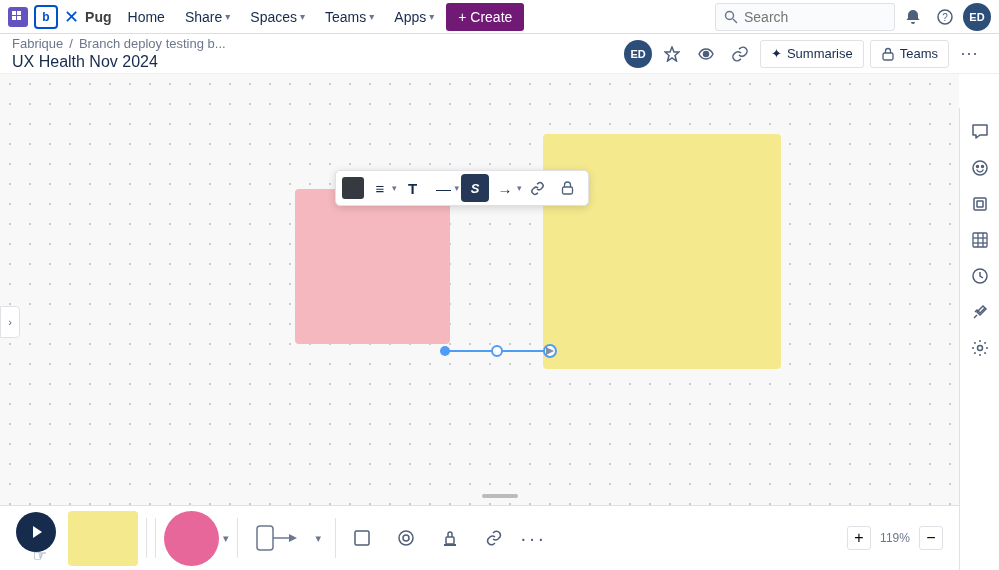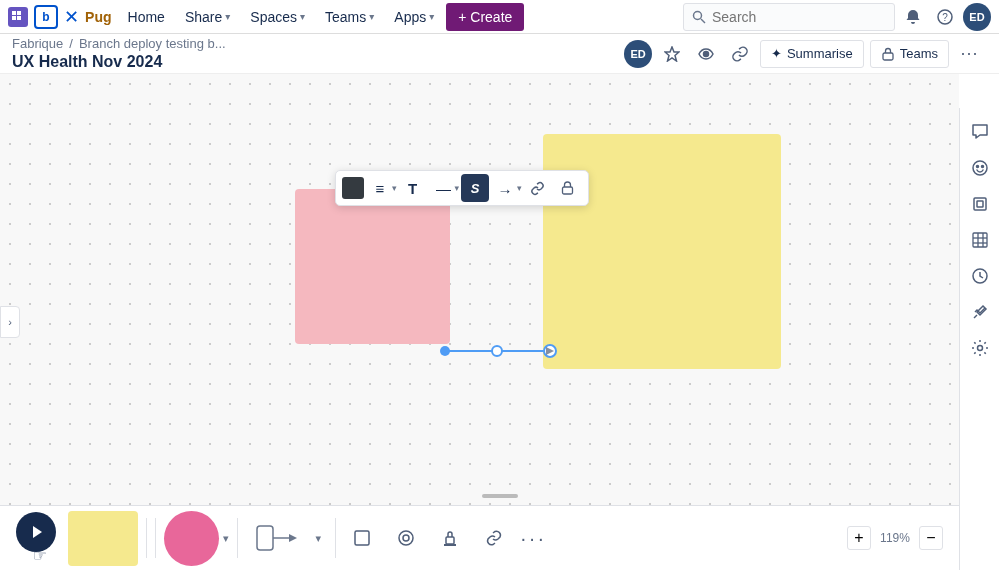--- a/index.html
+++ b/index.html
@@ -9,47 +9,47 @@
     .topnav {
       display: flex; align-items: center; height: 34px;
       background: #fff; border-bottom: 1px solid #ddd;
       padding: 0 8px; gap: 4px;
     }
     .nav-logo-group { display: flex; align-items: center; gap: 6px; margin-right: 4px; }
     .nav-logo-apps { width: 20px; height: 20px; background: #6554c0; border-radius: 3px; display: flex; align-items: center; justify-content: center; }
     .nav-logo-apps svg { fill: white; width: 12px; height: 12px; }
     .brand-b { width: 24px; height: 24px; border-radius: 4px; border: 2px solid #0052cc; display: flex; align-items: center; justify-content: center; color: #0052cc; font-weight: bold; font-size: 12px; }
     .brand-x { color: #0052cc; font-size: 18px; font-weight: 300; }
-    .brand-pug { font-weight: 600; font-size: 14px; color: #a16207; }
+    .brand-pug { font-weight: 600; font-size: 14px; color: #404040; }
     .nav-link { padding: 0 8px; height: 44px; display: flex; align-items: center; color: #172b4d; font-size: 14px; cursor: pointer; border-radius: 3px; }
     .nav-link .chevron { font-size: 10px; margin-left: 3px; color: #6b778c; }
     .nav-create-btn {
       background: #701a75; color: white; border: none; border-radius: 3px;
       padding: 0 12px; height: 28px; cursor: pointer; font-size: 14px;
       display: flex; align-items: center; gap: 4px; font-weight: 500;
     }
     .nav-search {
       margin-left: auto; display: flex; align-items: center;
       border: 1px solid #dfe1e6; border-radius: 3px;
-      padding: 0 8px; height: 28px; gap: 6px; width: 212px;
+      padding: 0 8px; height: 28px; gap: 6px; width: 180px;
       background: #fafbfc; color: #6b778c;
     }
     .nav-search input { border: none; background: transparent; outline: none; font-size: 14px; color: #172b4d; width: 120px; }
     .nav-icon-btn { width: 28px; height: 28px; display: flex; align-items: center; justify-content: center; cursor: pointer; border-radius: 3px; color: #505f79; }
     .avatar { width: 28px; height: 28px; border-radius: 50%; background: #2d4e78; color: white; font-size: 11px; font-weight: 600; display: flex; align-items: center; justify-content: center; cursor: pointer; }
 
     
     .secondrow {
       display: flex; align-items: center; justify-content: space-between;
       height: 40px; padding: 0 16px 0 12px; border-bottom: 1px solid #eee;
       background: #fff;
     }
     .breadcrumb { display: flex; align-items: flex-end; gap: 6px; color: #6b778c; font-size: 13px; }
     .breadcrumb a { color: #6b778c; text-decoration: none; cursor: pointer; }
-    .page-title { font-size: 16px; font-weight: 700; color: #172b4d; margin-top: 2px; }
+    .page-title { font-size: 16px; font-weight: 400; color: #172b4d; margin-top: 2px; }
     .second-left { display: flex; flex-direction: column; justify-content: center; }
     .second-right { display: flex; align-items: center; gap: 6px; }
     .action-btn {
       display: flex; align-items: center; gap: 5px;
       border: 1px solid #dfe1e6; border-radius: 3px;
       background: #fff; padding: 0 10px; height: 28px;
       cursor: pointer; font-size: 13px; color: #172b4d;
     }
     .icon-btn { width: 28px; height: 28px; display: flex; align-items: center; justify-content: center; cursor: pointer; border-radius: 3px; color: #505f79; }
     .avatar-sm { width: 28px; height: 28px; border-radius: 50%; background: #2d4e78; color: white; font-size: 11px; font-weight: 600; display: flex; align-items: center; justify-content: center; cursor: pointer; }

